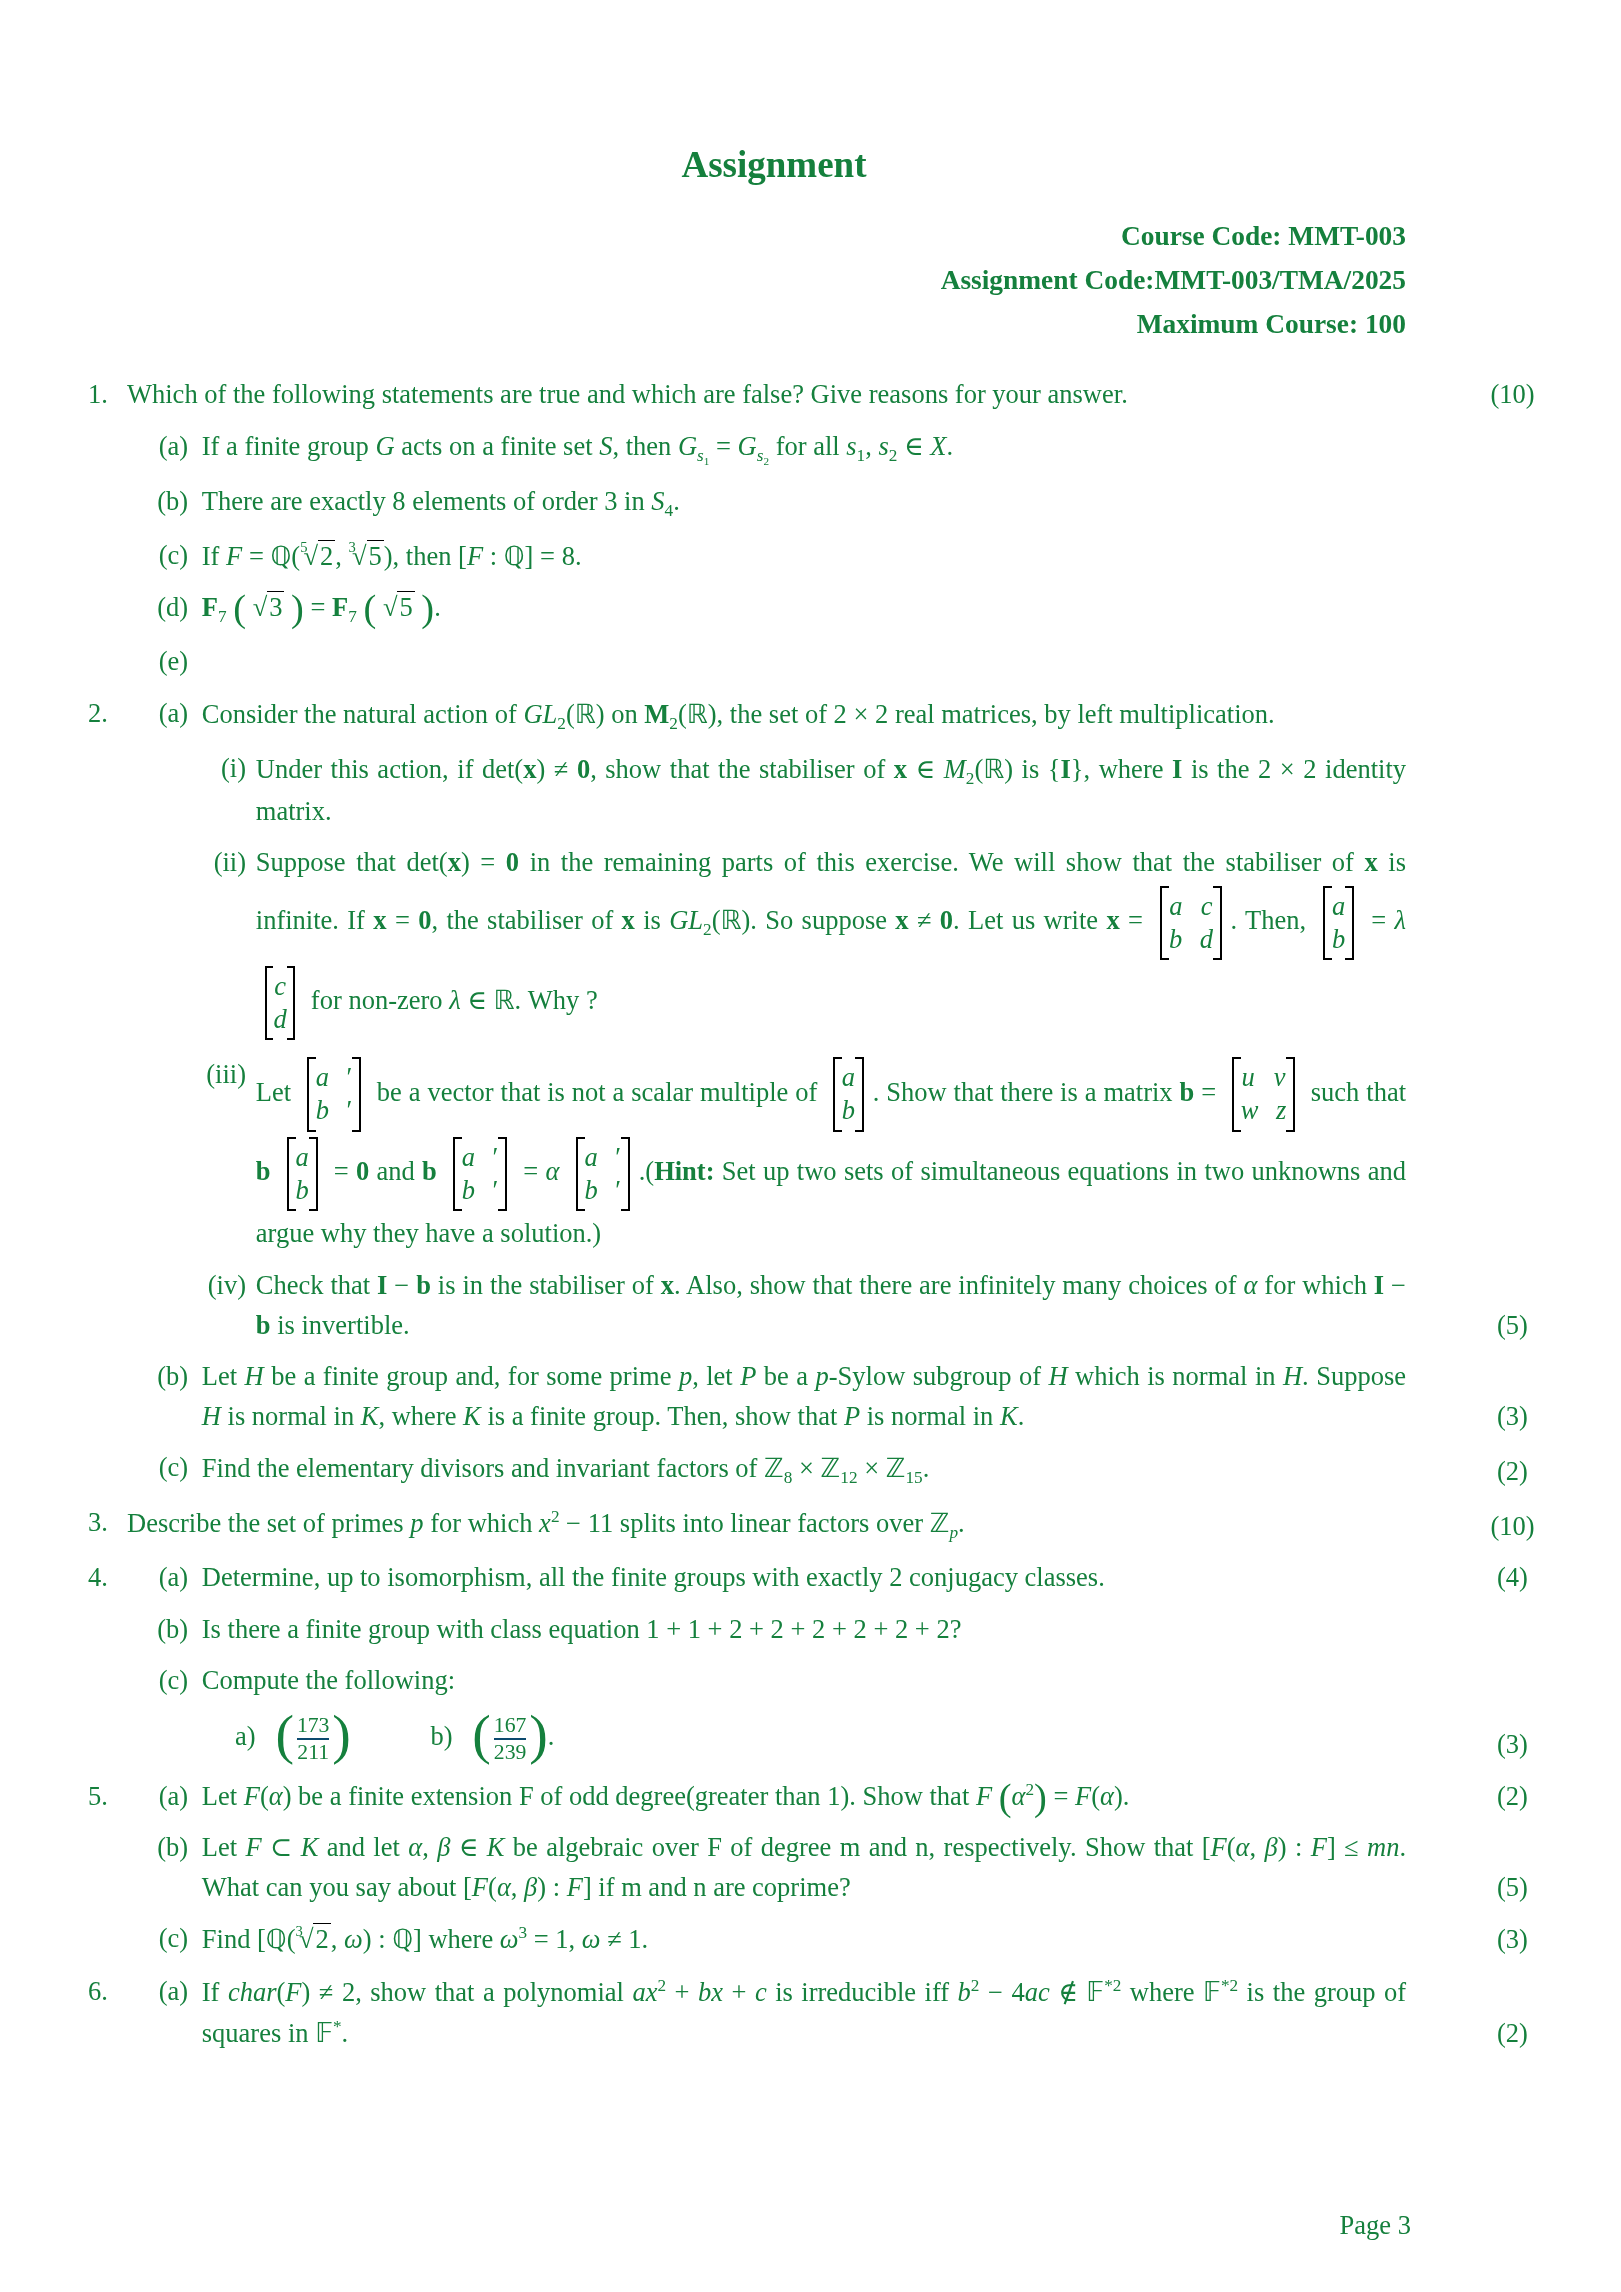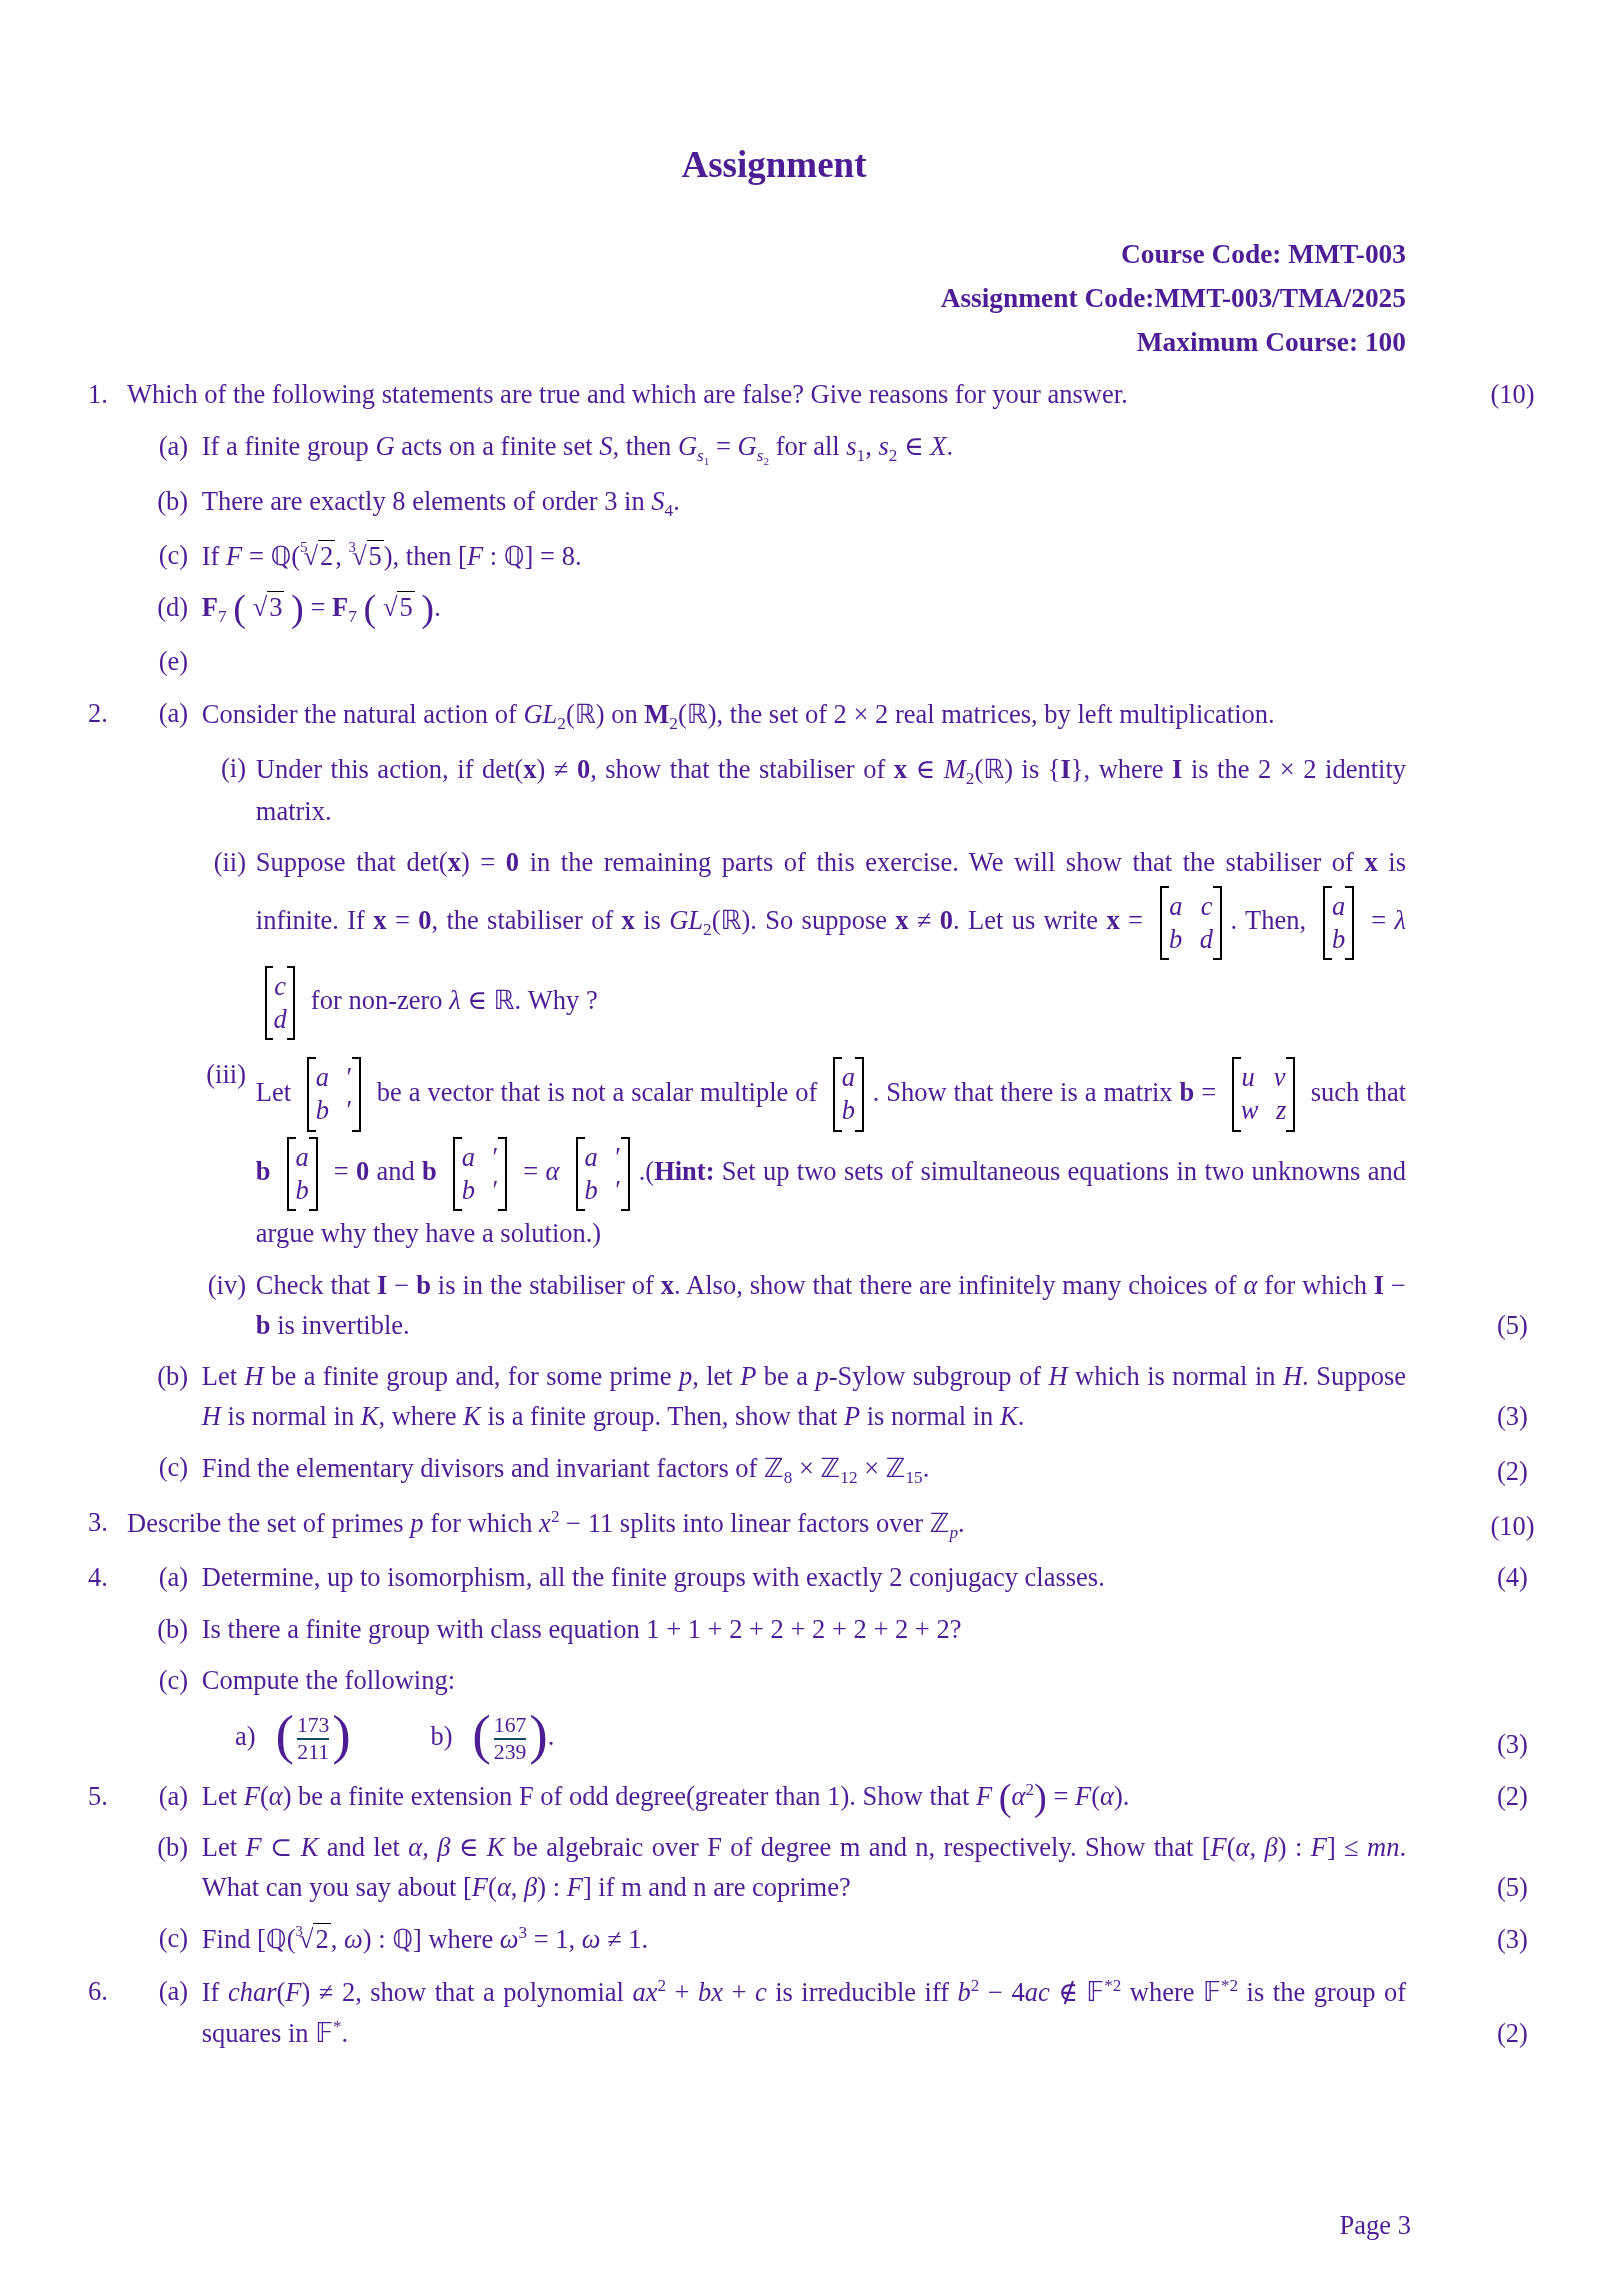--- a/index.html
+++ b/index.html
@@ -1,20 +1,20 @@
 <!DOCTYPE html>
 <html><head>
 <meta charset="utf-8">
 <style>
   html,body{margin:0;padding:0;background:#ffffff;}
-  .page{position:relative;width:1621px;height:2293px;background:#fff;color:#4c1d95;
+  .page{position:relative;width:1621px;height:2293px;background:#fff;color:#15803d;
         font-family:"Liberation Serif","DejaVu Serif",serif;font-size:26.5px;overflow:hidden;}
   .title{margin:0;padding-top:143px;margin-left:88px;width:1372px;text-align:center;
          font-size:37px;font-weight:bold;}
-  .header{margin-top:47px;margin-right:215px;text-align:right;font-weight:bold;
+  .header{margin-top:29px;margin-right:215px;text-align:right;font-weight:bold;
           font-size:27.4px;line-height:1.6;}
   .content{position:absolute;left:88px;top:375px;width:1460px;}
   .row{display:flex;align-items:flex-start;margin-bottom:11.8px;line-height:1.5;}
   .num{flex:none;width:39px;}
   .lab{flex:none;width:65px;text-align:right;padding-right:3.9px;box-sizing:border-box;}
   .sub{flex:none;width:54px;text-align:right;}
   .lv2{padding-left:104px;}
   .lv3{padding-left:147px;}
   .body{flex:1 1 auto;padding-left:9.8px;padding-right:71px;text-align:justify;}
   .lv0 .body,.lv3 .body{padding-left:0;}

